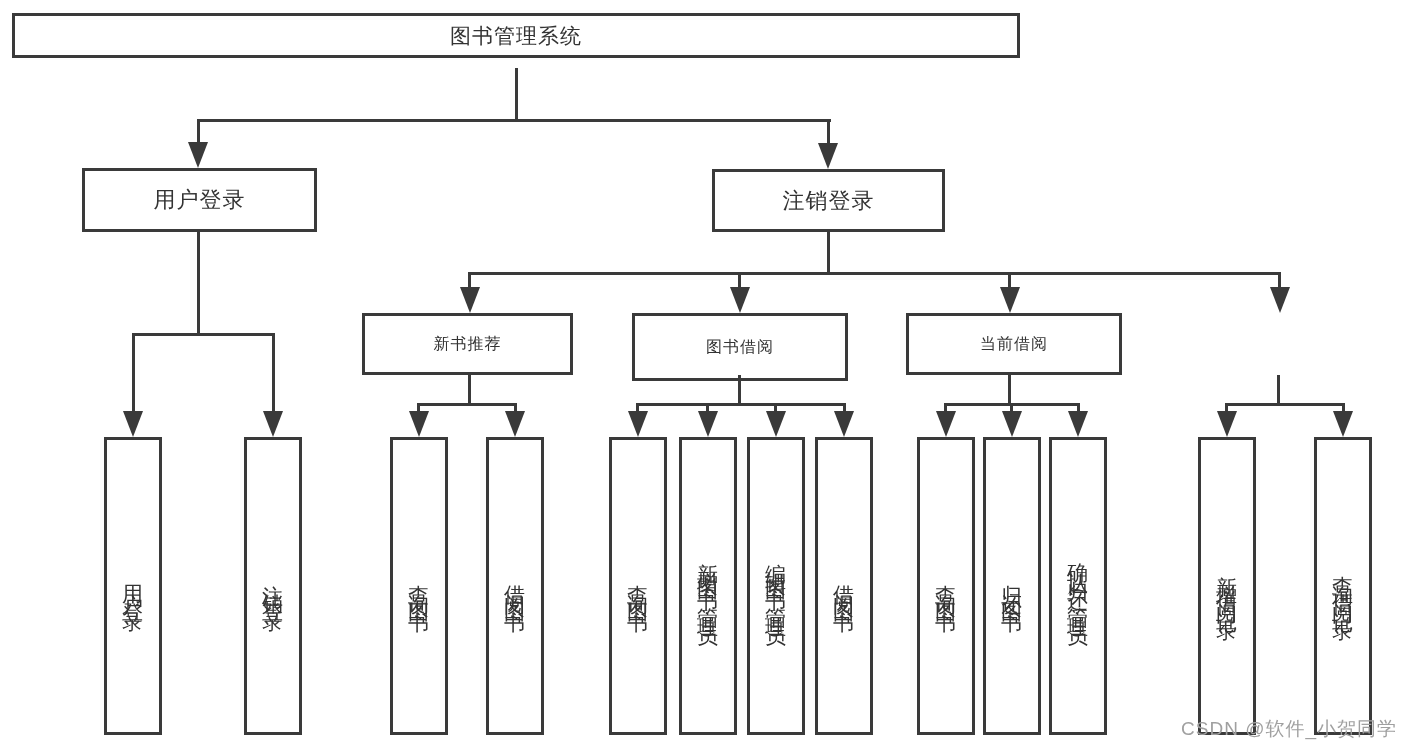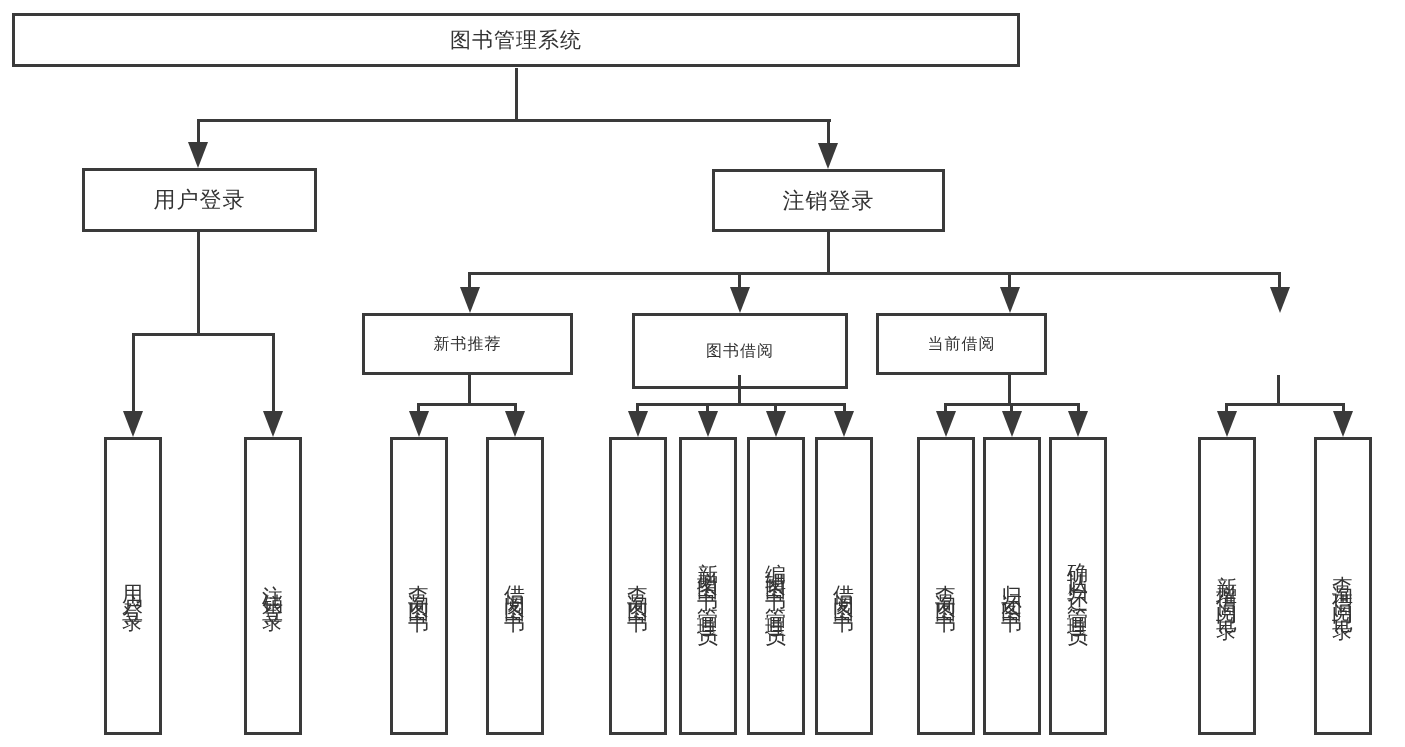--- a/index.html
+++ b/index.html
@@ -50,41 +50,41 @@
     color:var(--wm);
     letter-spacing:1px;
     white-space:nowrap;
   }
 </style>
 </head>
 <body>
 
 <div id="canvas">
 
-  <div class="box" style="left:12px;top:13px;width:1008px;height:54px;">
+  <div class="box" style="left:12px;top:13px;width:1008px;height:45px;">
     <span class="root-label">图书管理系统</span>
   </div>
 
   <div class="box" style="left:82px;top:168px;width:235px;height:64px;">
     <span class="l2-label">用户登录</span>
   </div>
 
   <div class="box" style="left:712px;top:169px;width:233px;height:63px;">
     <span class="l2-label">注销登录</span>
   </div>
 
   <div class="box" style="left:362px;top:313px;width:211px;height:62px;">
     <span class="hlabel">新书推荐</span>
   </div>
 
-  <div class="box" style="left:632px;top:313px;width:216px;height:76px;">
+  <div class="box" style="left:632px;top:313px;width:216px;height:68px;">
     <span class="hlabel">图书借阅</span>
   </div>
 
-  <div class="box" style="left:876px;top:313px;width:171px;height:62px;align-items:center;">
+  <div class="box" style="left:906px;top:313px;width:216px;height:62px;align-items:center;">
     <span class="hlabel">当前借阅</span>
   </div>
 
 
   <div class="box" style="left:104px;top:437px;width:58px;height:298px;">
     <span class="vtext">用户登录</span>
   </div>
   <div class="box" style="left:244px;top:437px;width:58px;height:298px;">
     <span class="vtext">注销登录</span>
   </div>
@@ -178,14 +178,15 @@
   <div class="ln" style="left:1077px;top:403px;width:3px;height:12px;"></div>
   <div class="arr" style="left:1068px;top:411px;"></div>
 
   <div class="ln" style="left:1277px;top:375px;width:3px;height:31px;"></div>
   <div class="ln" style="left:1225px;top:403px;width:120px;height:3px;"></div>
   <div class="ln" style="left:1225px;top:403px;width:3px;height:12px;"></div>
   <div class="arr" style="left:1217px;top:411px;"></div>
   <div class="ln" style="left:1342px;top:403px;width:3px;height:12px;"></div>
   <div class="arr" style="left:1333px;top:411px;"></div>
 
+  <div class="watermark">CSDN @软件_小贺同学</div>
 
 </div>
 
 </body></html>

